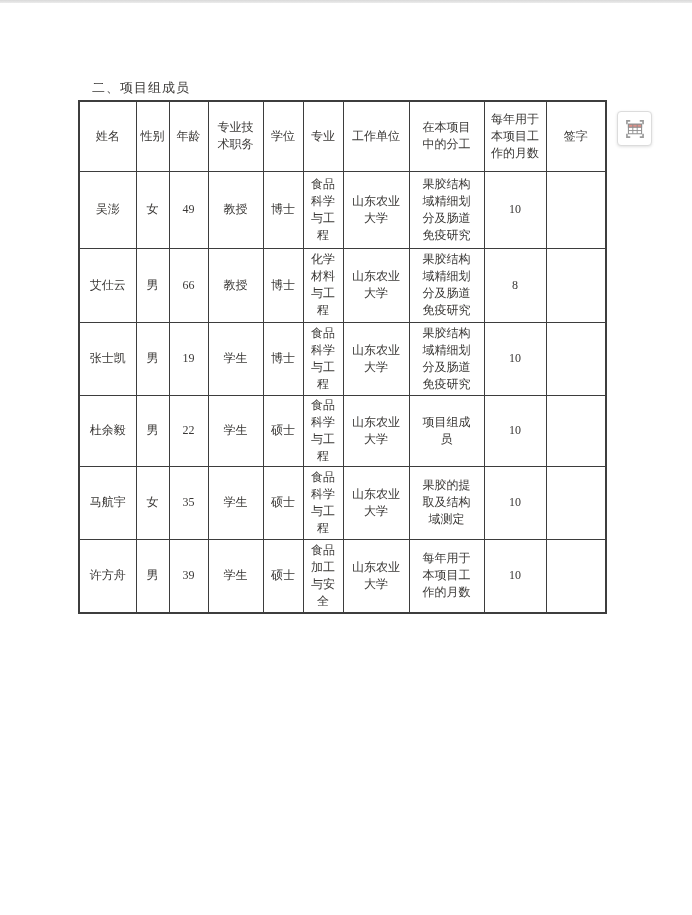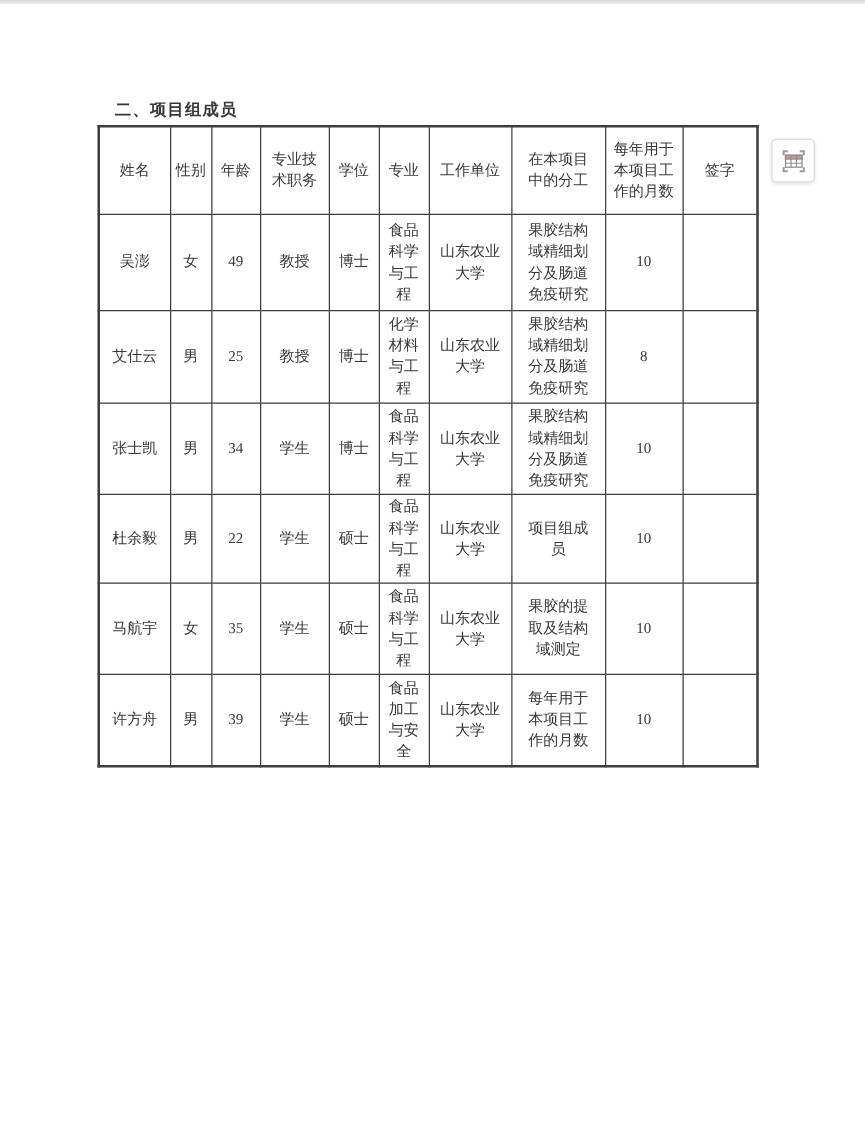--- a/index.html
+++ b/index.html
@@ -9,21 +9,21 @@
     background: #ffffff;
     position: relative;
     overflow: hidden;
   }
   .top-strip {
     position: absolute; top: 0; left: 0; width: 692px; height: 3px;
     background: linear-gradient(#d9d9d9, #ececec);
   }
   .section-title {
     position: absolute; top: 79px; left: 92px;
-    font-size: 13px; font-weight: bold; color: #3a3836;
+    font-size: 13px; font-weight: normal; color: #3a3836;
     letter-spacing: 1px;
     white-space: nowrap;
   }
   table.members-table {
     position: absolute; top: 100px; left: 78px;
     width: 527px;
     border-collapse: collapse;
     table-layout: fixed;
     border: 2px solid #3d3d3d;
   }
@@ -106,33 +106,33 @@
     <td>博士</td>
     <td>食品科学与工程</td>
     <td>山东农业大学</td>
     <td>果胶结构域精细划分及肠道免疫研究</td>
     <td>10</td>
     <td></td>
   </tr>
   <tr style="height:74px;">
     <td>艾仕云</td>
     <td>男</td>
-    <td>25</td>
+    <td>66</td>
     <td>教授</td>
     <td>博士</td>
     <td>化学材料与工程</td>
     <td>山东农业大学</td>
     <td>果胶结构域精细划分及肠道免疫研究</td>
     <td>8</td>
     <td></td>
   </tr>
   <tr style="height:73px;">
     <td>张士凯</td>
     <td>男</td>
-    <td>34</td>
+    <td>19</td>
     <td>学生</td>
     <td>博士</td>
     <td>食品科学与工程</td>
     <td>山东农业大学</td>
     <td>果胶结构域精细划分及肠道免疫研究</td>
     <td>10</td>
     <td></td>
   </tr>
   <tr style="height:71px;">
     <td>杜余毅</td>

